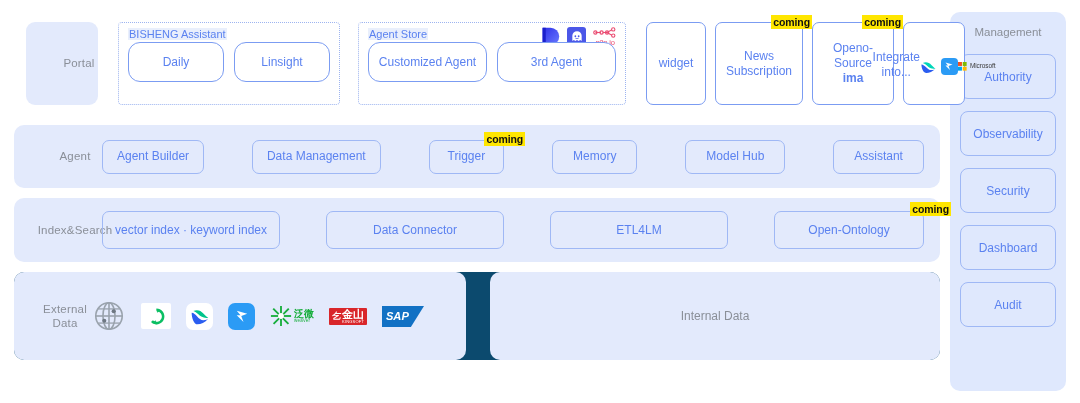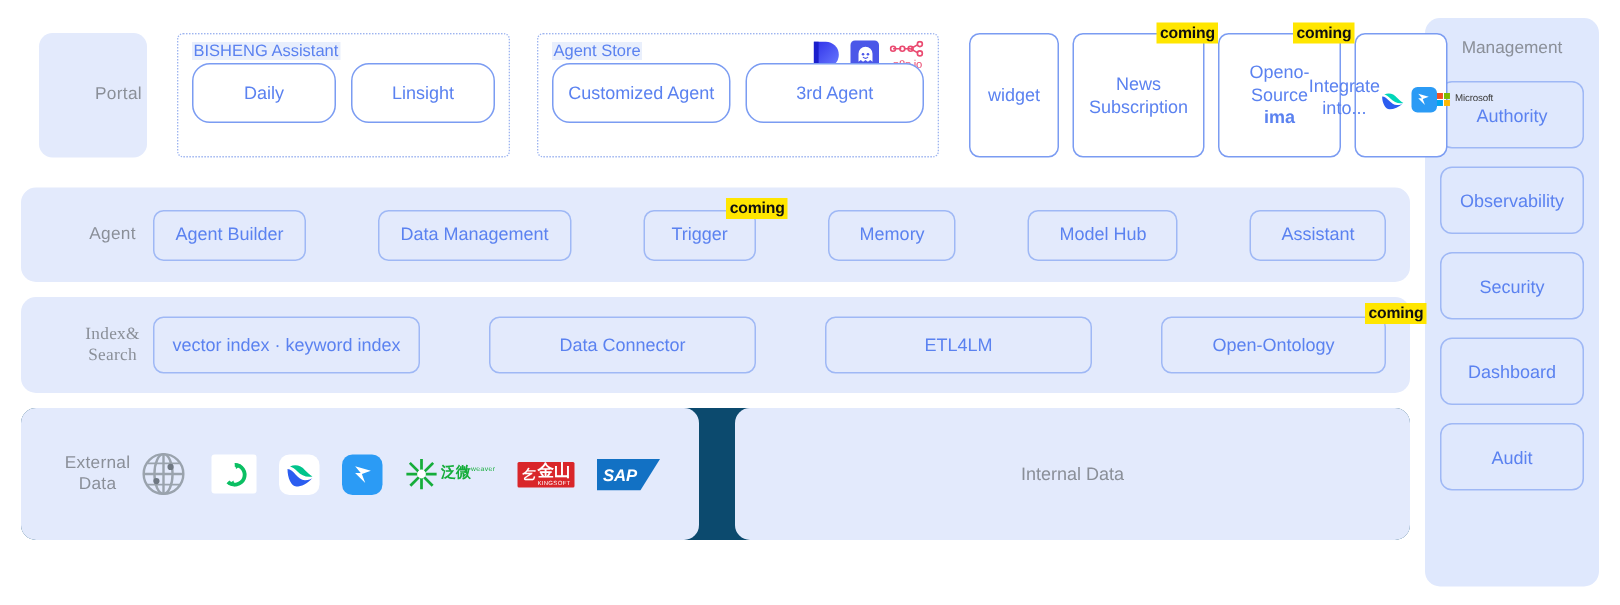--- a/index.html
+++ b/index.html
@@ -310,21 +310,21 @@
           <span class="coming mid">coming</span>
           <span>Trigger</span>
         </div>
         <div class="tile t-agent soft" style="padding:0 20px;">Memory</div>
         <div class="tile t-agent soft" style="padding:0 20px;">Model Hub</div>
         <div class="tile t-agent soft" style="padding:0 20px;">Assistant</div>
       </div>
     </div>
 
     <div class="row index">
-      <div class="cat plain" style="flex-direction:column;font-family:Liberation Serif, serif;">
+      <div class="cat plain" style="flex-direction:row;">
         <span>Index&amp;</span>
         <span>Search</span>
       </div>
 
       <div class="rowtiles">
         <div class="tile t-index soft" style="width:178px;">vector index  ·  keyword index</div>
         <div class="tile t-index soft" style="width:178px;">Data Connector</div>
         <div class="tile t-index soft" style="width:178px;">ETL4LM</div>
         <div class="tile t-index soft" style="width:150px;">
           <span class="coming ont">coming</span>
@@ -380,21 +380,21 @@
           <span style="display:flex;align-items:center;gap:2px;">
             <svg width="22" height="22" viewBox="0 0 24 24" class="ico">
               <g fill="#15ad3a">
                 <path d="M11 1 L13 1 L13 23 L11 23 Z"></path>
                 <path d="M1 11 L23 11 L23 13 L1 13 Z"></path>
                 <path d="M4.2 3.2 L20.8 19.8 L19.4 21.2 L2.8 4.6 Z"></path>
                 <path d="M19.8 3.2 L21.2 4.6 L4.6 21.2 L3.2 19.8 Z"></path>
               </g>
               <circle cx="12" cy="12" r="3.2" fill="#ffffff"></circle>
             </svg>
-            <span style="display:flex;line-height:1;">
+            <span style="display:flex;flex-direction:column;line-height:1;">
               <span style="font-size:10px;color:#15ad3a;font-weight:bold;">泛微</span>
               <span style="font-size:4.5px;color:#15ad3a;letter-spacing:.3px;">weaver</span>
             </span>
           </span>
 
           <span style="display:flex;align-items:center;background:#d9262a;padding:1px 3px;border-radius:1px;">
             <span style="font-size:9px;color:#ffffff;font-weight:bold;transform:skewX(-12deg);display:inline-block;">乞</span>
             <span style="display:flex;flex-direction:column;line-height:1;margin-left:1px;">
               <span style="font-size:11px;color:#ffffff;font-weight:bold;">金山</span>
               <span style="font-size:4px;color:#ffffff;letter-spacing:.2px;">KINGSOFT</span>

